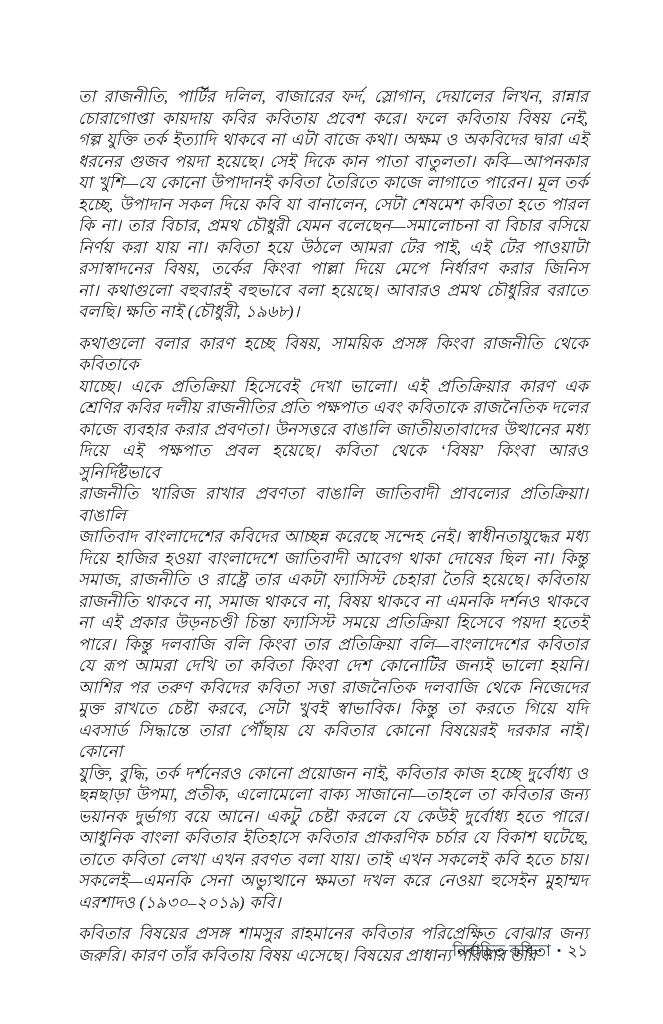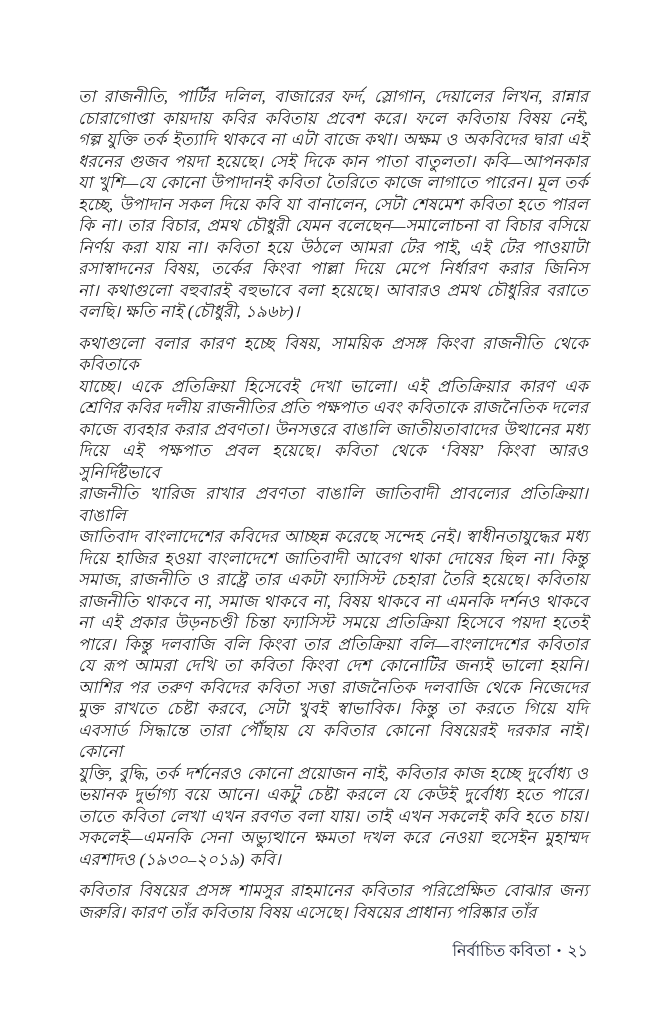--- a/index.html
+++ b/index.html
@@ -84,21 +84,23 @@
         <div class="line">দিয়ে হাজির হওয়া বাংলাদেশে জাতিবাদী আবেগ থাকা দোষের ছিল না। কিন্তু</div>
         <div class="line">সমাজ, রাজনীতি ও রাষ্ট্রে তার একটা ফ্যাসিস্ট চেহারা তৈরি হয়েছে। কবিতায়</div>
         <div class="line">রাজনীতি থাকবে না, সমাজ থাকবে না, বিষয় থাকবে না এমনকি দর্শনও থাকবে</div>
         <div class="line">না এই প্রকার উড়নচণ্ডী চিন্তা ফ্যাসিস্ট সময়ে প্রতিক্রিয়া হিসেবে পয়দা হতেই</div>
         <div class="line">পারে। কিন্তু দলবাজি বলি কিংবা তার প্রতিক্রিয়া বলি—বাংলাদেশের কবিতার</div>
         <div class="line">যে রূপ আমরা দেখি তা কবিতা কিংবা দেশ কোনোটির জন্যই ভালো হয়নি।</div>
         <div class="line">আশির পর তরুণ কবিদের কবিতা সত্তা রাজনৈতিক দলবাজি থেকে নিজেদের</div>
         <div class="line">মুক্ত রাখতে চেষ্টা করবে, সেটা খুবই স্বাভাবিক। কিন্তু তা করতে গিয়ে যদি</div>
         <div class="line">এবসার্ড সিদ্ধান্তে তারা পৌঁছায় যে কবিতার কোনো বিষয়েরই দরকার নাই। কোনো</div>
         <div class="line">যুক্তি, বুদ্ধি, তর্ক দর্শনেরও কোনো প্রয়োজন নাই, কবিতার কাজ হচ্ছে দুর্বোধ্য ও</div>
+        <div class="line">ছন্নছাড়া উপমা, প্রতীক, এলোমেলো বাক্য সাজানো—তাহলে তা কবিতার জন্য</div>
         <div class="line">ভয়ানক দুর্ভাগ্য বয়ে আনে। একটু চেষ্টা করলে যে কেউই দুর্বোধ্য হতে পারে।</div>
+        <div class="line">আধুনিক বাংলা কবিতার ইতিহাসে কবিতার প্রাকরণিক চর্চার যে বিকাশ ঘটেছে,</div>
         <div class="line">তাতে কবিতা লেখা এখন রবণত বলা যায়। তাই এখন সকলেই কবি হতে চায়।</div>
         <div class="line">সকলেই—এমনকি সেনা অভ্যুত্থানে ক্ষমতা দখল করে নেওয়া হুসেইন মুহাম্মদ</div>
         <div class="line last-line">এরশাদও (১৯৩০–২০১৯) কবি।</div>
       </div>
       <div class="para">
         <div class="line">কবিতার বিষয়ের প্রসঙ্গ শামসুর রাহমানের কবিতার পরিপ্রেক্ষিত বোঝার জন্য</div>
         <div class="line last-line">জরুরি। কারণ তাঁর কবিতায় বিষয় এসেছে। বিষয়ের প্রাধান্য পরিষ্কার তাঁর</div>
       </div>
     </main>
 

